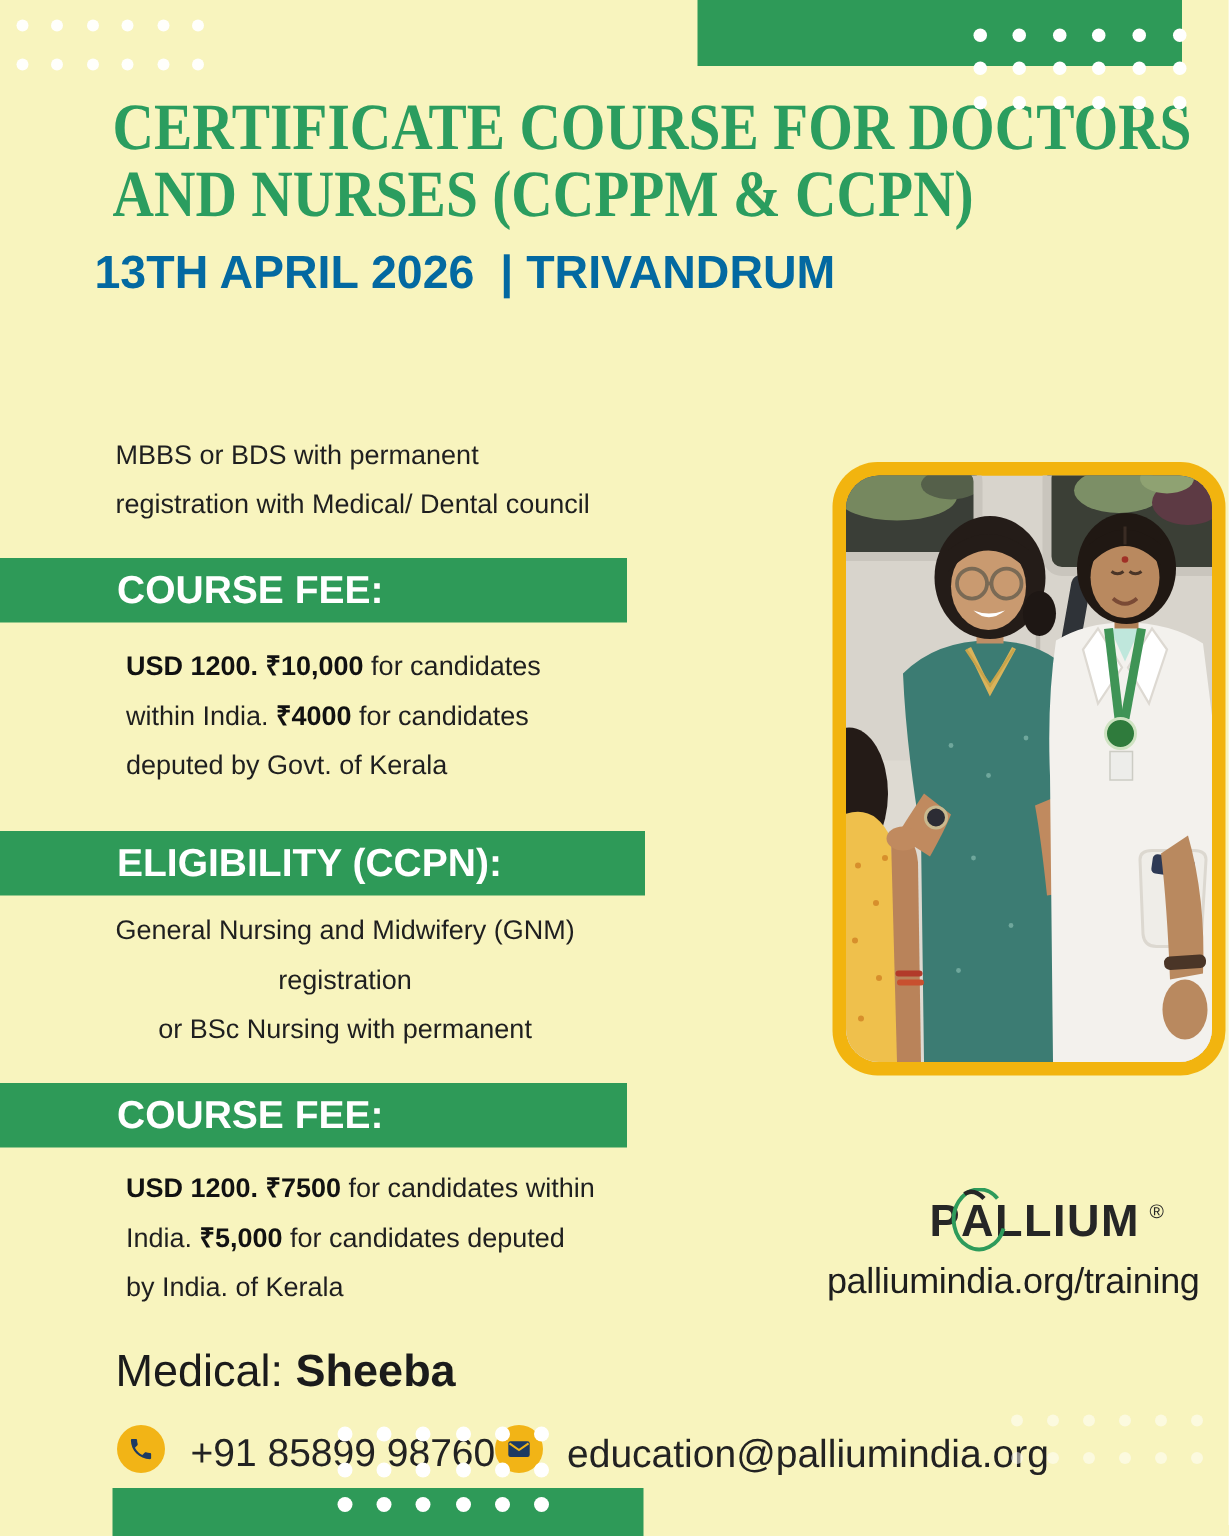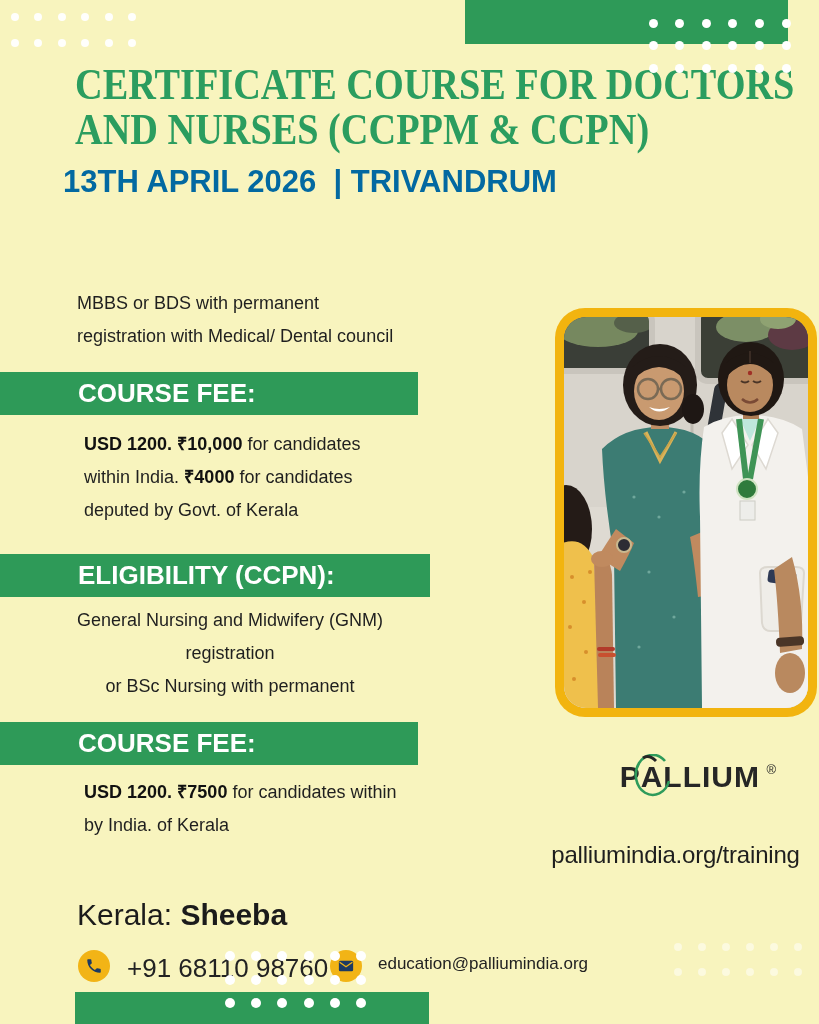--- a/index.html
+++ b/index.html
@@ -45,34 +45,34 @@
   
   .contact{left:77px;top:898px;font-size:30px;color:#1B1B1B;white-space:nowrap;}
   .contact b{font-weight:700;}
   .round-icon{
     width:32px;height:32px;border-radius:50%;background:#F2B416;
     display:flex;align-items:center;justify-content:center;
   }
   .phone-ico{left:78px;top:950px;}
   .mail-ico{left:330px;top:950px;}
   .phone-num{left:127px;top:953px;font-size:26px;color:#222;white-space:nowrap;}
-  .email{left:378px;top:954px;font-size:17px;color:#222;white-space:nowrap;}
+  .email{left:378px;top:954px;font-size:26px;color:#222;white-space:nowrap;}
   
   .bottom-bar{left:75px;top:992px;width:354px;height:32px;background:#2E9A58;}
   
   .photo-frame{
     left:555px;top:308px;width:262px;height:409px;background:#F2B40F;
     border-radius:30px;box-sizing:border-box;padding:9px;
   }
   .photo-frame svg{display:block;border-radius:22px;}
   
   .logo{left:592px;top:761px;width:168px;text-align:right;color:#262626;}
   .logo-line1{
     position:relative;display:inline-block;font-weight:700;font-size:30px;
-    letter-spacing:1px;line-height:32px;white-space:nowrap;
+    letter-spacing:1px;line-height:32px;white-space:nowrap;margin-top:38px;
   }
   .logo-line2{
     font-weight:700;font-size:30px;letter-spacing:2px;line-height:30px;
     margin-top:2px;white-space:nowrap;
   }
   .la{position:relative;display:inline-block;z-index:2;}
   .la .ring{position:absolute;left:-9px;top:-7px;z-index:-1;}
   .reg{position:absolute;right:-17px;top:-7px;font-size:13px;font-weight:400;}
   .logo-url{left:528px;top:841px;width:295px;text-align:center;font-size:24px;
     color:#1E1E1E;letter-spacing:-0.2px;white-space:nowrap;}
@@ -104,31 +104,32 @@
   <div class="abs banner b3"><span>ELIGIBILITY (CCPN):</span></div>
   <div class="abs sbody p3">
       <div class="tline"><span>General Nursing and Midwifery (GNM)</span></div>
       <div class="tline"><span>registration</span></div>
       <div class="tline"><span>or BSc Nursing with permanent</span></div>
     </div>
 
   <div class="abs banner b4"><span>COURSE FEE:</span></div>
   <div class="abs sbody p4">
       <div class="tline"><b>USD 1200. ₹7500</b><span> for candidates within</span></div>
+      <div class="tline"><span>India. </span><b>₹5,000</b><span> for candidates deputed</span></div>
       <div class="tline"><span>by India. of Kerala</span></div>
     </div>
 
-  <div class="abs contact"><span>Kerala: </span><b>Sheeba</b></div>
+  <div class="abs contact"><span>Medical: </span><b>Sheeba</b></div>
 
   <div class="abs round-icon phone-ico">
     <svg width="18" height="18" viewBox="0 0 24 24">
       <path fill="#1C3A63" d="M6.62 10.79c1.44 2.83 3.76 5.14 6.59 6.59l2.2-2.21c.27-.27.67-.36 1.02-.24 1.12.37 2.33.57 3.57.57.55 0 1 .45 1 1V20c0 .55-.45 1-1 1-9.39 0-17-7.61-17-17 0-.55.45-1 1-1h3.5c.55 0 1 .45 1 1 0 1.25.2 2.45.57 3.57.11.35.03.74-.25 1.02l-2.2 2.2z"></path>
     </svg>
   </div>
-  <div class="abs phone-num">+91 68110 98760</div>
+  <div class="abs phone-num">+91 85899 98760</div>
 
   <div class="abs round-icon mail-ico">
     <svg width="18" height="18" viewBox="0 0 24 24">
       <rect x="2.5" y="5" width="19" height="14" rx="2" fill="#1C3A63"></rect>
       <path d="M3.5 7l8.5 6 8.5-6" stroke="#F2B416" stroke-width="1.8" fill="none"></path>
     </svg>
   </div>
   <div class="abs email">education@palliumindia.org</div>
 
   <div class="abs photo-frame">

